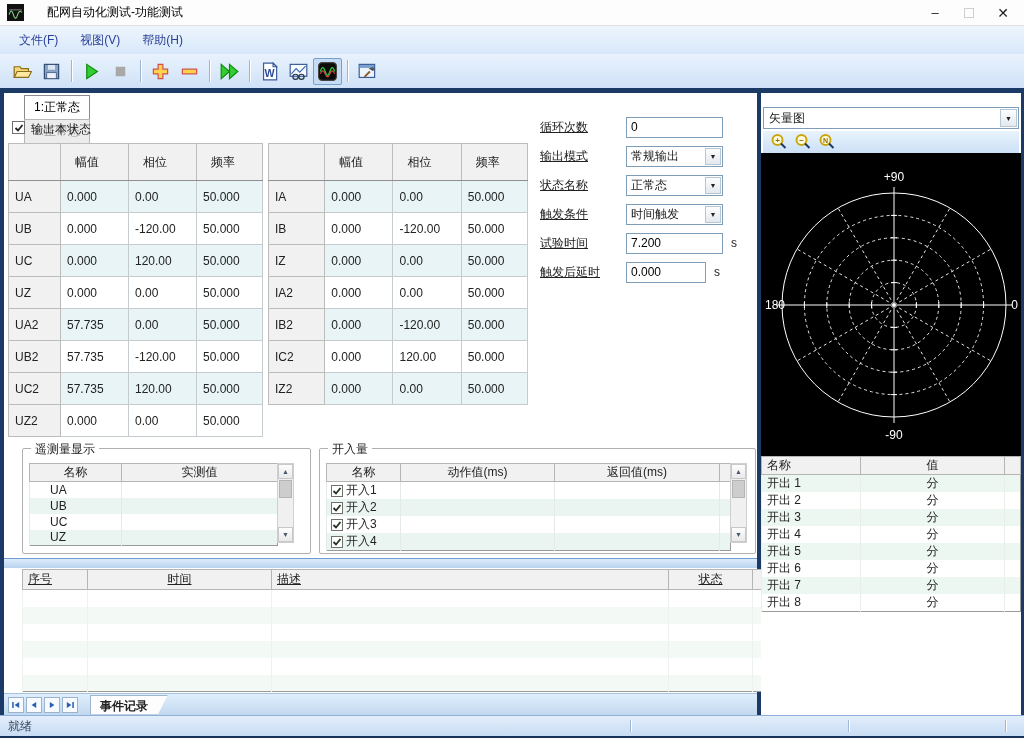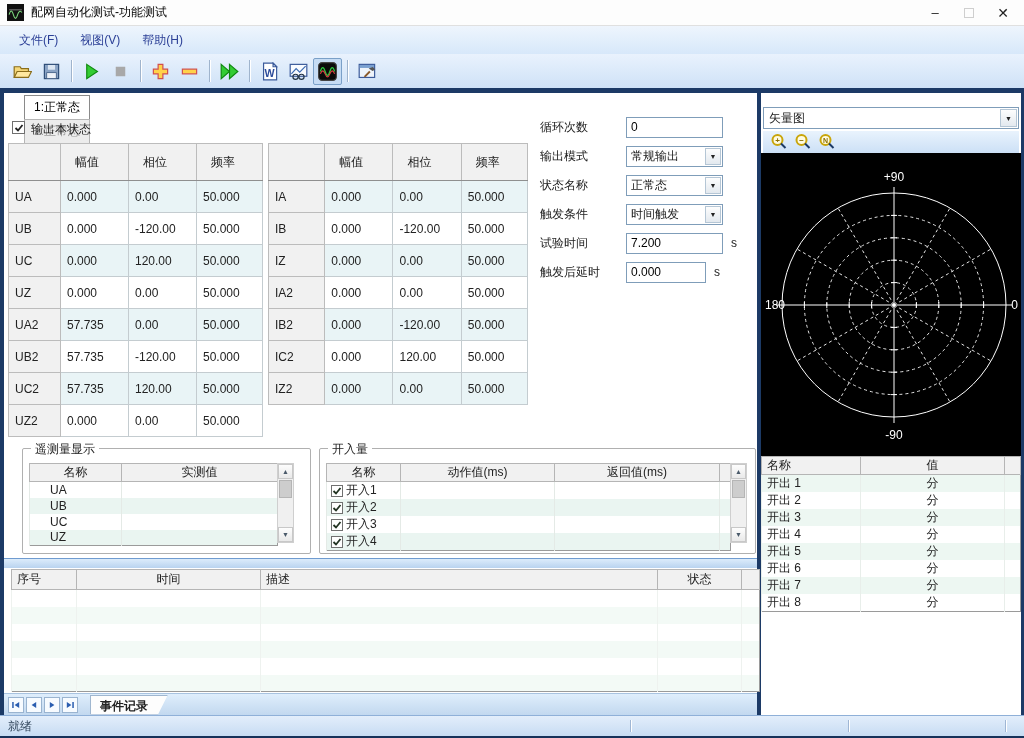--- a/index.html
+++ b/index.html
@@ -1,21 +1,21 @@
 <!DOCTYPE html>
 <html><head>
 <meta charset="utf-8">
 <style>
   * { margin:0; padding:0; box-sizing:border-box; }
   html,body { width:1024px; height:738px; }
   body { font-family:"Liberation Sans","DejaVu Sans",sans-serif; font-size:12px; color:#222; background:#888; }
   .window { position:relative; width:1024px; height:738px; background:#fff; outline:1px solid #1a1a1a; overflow:hidden; }
 
   
-  .titlebar { position:absolute; top:0; left:0; width:1024px; height:26px; background:#fdfdfd; border-bottom:1px solid #e0e0e0; display:flex; align-items:center; padding:0 4px; }
+  .titlebar { position:absolute; top:0; left:0; width:1024px; height:26px; background:#fdfdfd; border-bottom:1px solid #e0e0e0; display:flex; align-items:center; padding:0 4px;gap:16px; }
   .appicon { width:17px; height:17px; margin-left:3px; }
   .title-text { margin-left:7px; color:#000; }
   .win-controls { margin-left:auto; display:flex; }
   .wc { width:34px; height:24px; display:flex; align-items:center; justify-content:center; color:#222; font-size:13px; }
   .wc.max .maxbox { width:10px; height:10px; border:1px solid #cfcfcf; display:inline-block; }
   .wc.close { font-size:14px; }
 
   
   .menubar { position:absolute; top:26px; left:0; width:1024px; height:28px; background:linear-gradient(#eef5fd,#d7e8fa); display:flex; align-items:center; padding-left:8px; }
   .menu-item { padding:4px 11px; color:#2b3f96; }
@@ -52,21 +52,21 @@
   .ctable { position:absolute; top:50px; left:264px; width:260px; }
   .vtable, .ctable { background:#fff; border:1px solid #6f6f6f; }
   .vtable th, .ctable th { height:37px; background:#f1f1f1; border:1px solid #bcbcbc; border-bottom:1px solid #8f8f8f; font-weight:normal; text-align:left; padding-left:14px; }
   .vtable td, .ctable td { height:32px; border:1px solid #c4ccd0; padding-left:6px; }
   .vtable td.rowhead, .ctable td.rowhead { background:#f1f1f1; border-color:#bcbcbc; }
   .vtable tbody tr:nth-of-type(odd), .ctable tbody tr:nth-of-type(odd) { background:#e9f4f6; }
 
   
   .params { position:absolute; top:23px; left:536px; width:218px; }
   .param-row { display:flex; align-items:center; height:22px; margin-bottom:7px; }
-  .param-row .plabel { width:86px; }
+  .param-row .plabel { width:86px;text-decoration:underline; }
   .tinput { width:97px; height:21px; border:1px solid #7f9db9; padding:1px 4px; font-size:12px; font-family:inherit; background:#fff; }
   .tinput.narrow { width:80px; }
   .select { width:97px; height:21px; border:1px solid #7f9db9; background:#fff; display:flex; align-items:center; position:relative; }
   .select .sel-val { padding-left:4px; flex:1; }
   .select .sel-btn { width:16px; height:17px; margin-right:1px; background:linear-gradient(#fdfdfd,#e3e9ef); border:1px solid #b5c6d5; font-size:7px; display:flex; align-items:center; justify-content:center; color:#222; }
   .unit { margin-left:8px; }
   .param-row.last { margin-top:4px; }
 
   
   .groupbox { position:absolute; border:1px solid #b0b0b0; border-radius:2px; background:#fff;margin-left:12px; }
@@ -81,21 +81,21 @@
   .name-cell { display:flex; align-items:center; }
   .name-cell .checkbox { width:12px; height:12px; margin-right:3px; }
 
   .scrollbar { position:absolute; width:17px; background:#f0f0f0; border:1px solid #cfcfcf; display:flex; flex-direction:column; }
   .sb-btn { height:15px; background:linear-gradient(#fdfdfd,#e9e9e9); border:1px solid #c8c8c8; font-size:7px; color:#4a5a6a; display:flex; align-items:center; justify-content:center; }
   .sb-track { flex:1; position:relative; }
   .sb-thumb { position:absolute; top:1px; left:1px; right:1px; height:18px; background:#cdcdcd; border:1px solid #b5b5b5; }
 
   
   .h-splitter { position:absolute; top:465px; left:0; width:753px; height:10px; background:linear-gradient(#dcecfb,#b9d3ef); border-top:1px solid #6f9bd0; }
-  .event-table { position:absolute; top:476px; left:7px; width:749px; border:1px solid #9a9a9a; background:#fff; }
+  .event-table { position:absolute; top:476px; left:18px; width:749px; border:1px solid #9a9a9a; background:#fff;text-decoration:underline; }
   .event-table th { height:20px; background:#f1f1f1; border:1px solid #b5b5b5; font-weight:normal; text-align:left; padding:0 5px; }
   .event-table th.center { text-align:center; }
   .event-table td { height:17px; border-left:1px solid #eef2ef; }
   .event-table tbody tr:nth-of-type(even) { background:#f3faf6; }
 
   
   .bottom-tabs { position:absolute; top:600px; left:0; width:753px; height:22px; background:linear-gradient(#dfeefc,#c2d8ef); border-top:1px solid #a8c3e0; display:flex; align-items:center; padding-left:4px; }
   .navbtn { width:16px; height:16px; background:#f7fbff; border:1px solid #9ab4d0; margin-right:2px; display:flex; align-items:center; justify-content:center; }
   .navbtn svg { width:10px; height:10px; }
   .etab { position:relative; margin-left:10px; height:20px; padding:3px 20px 0 10px; background:#fdfdfd; font-weight:bold; clip-path:polygon(0 0,100% 0,calc(100% - 10px) 100%,0 100%); box-shadow:inset 0 0 0 1px #9fb6cf; }

